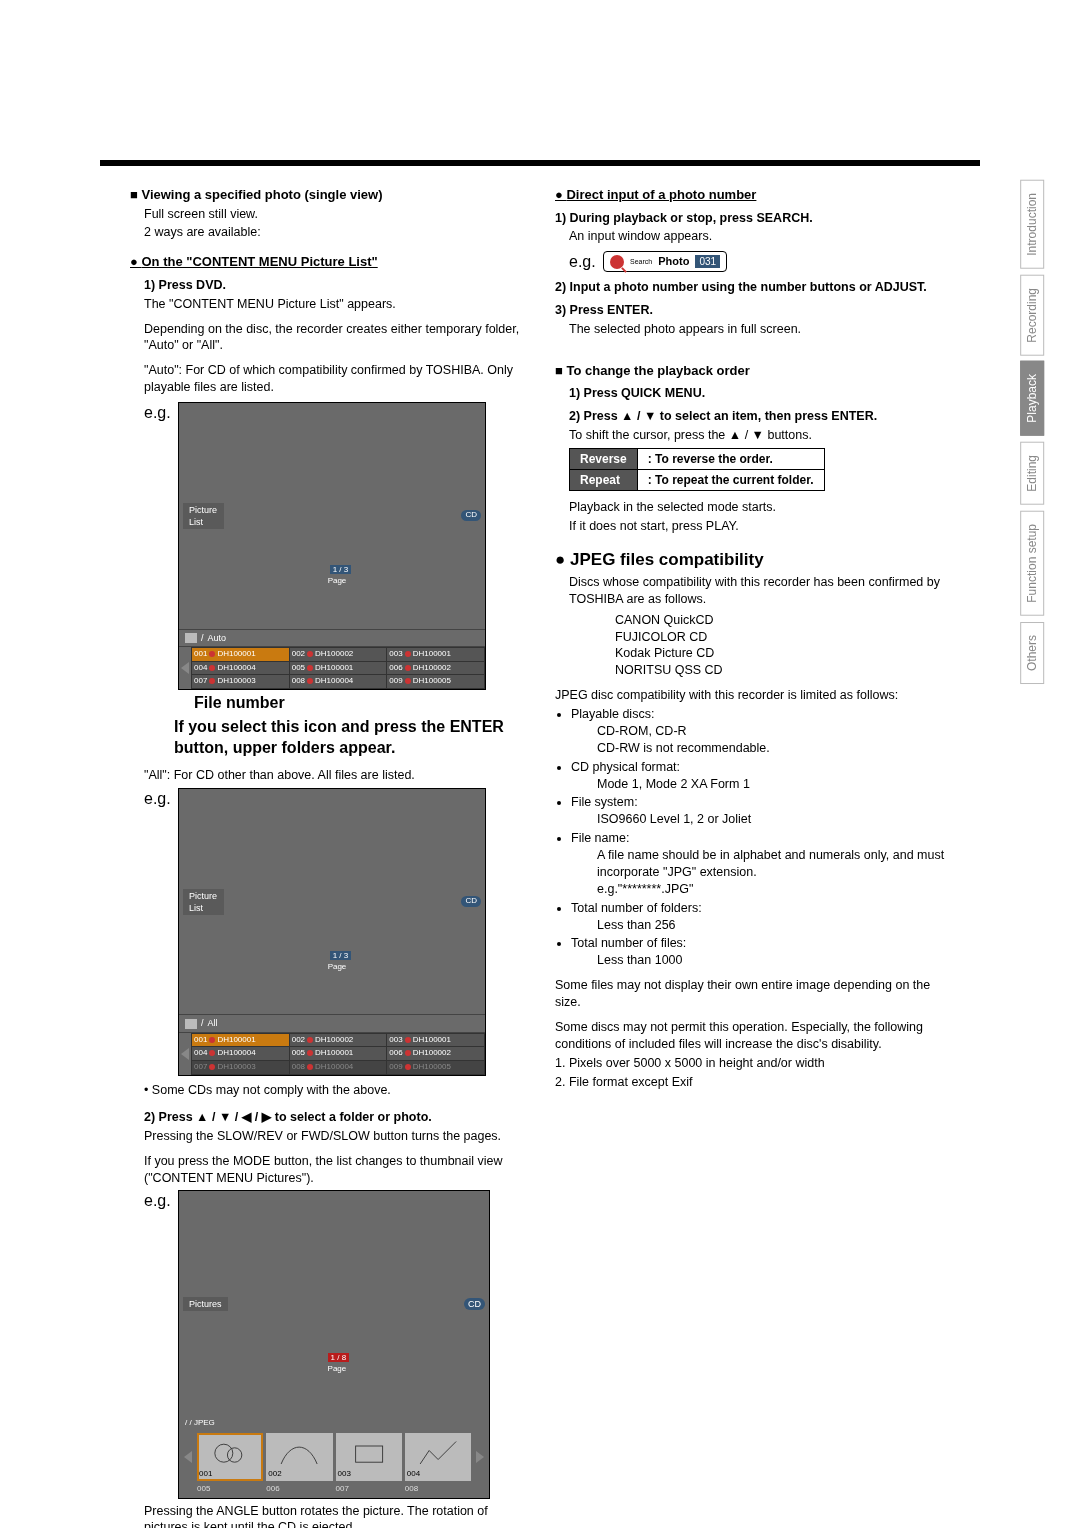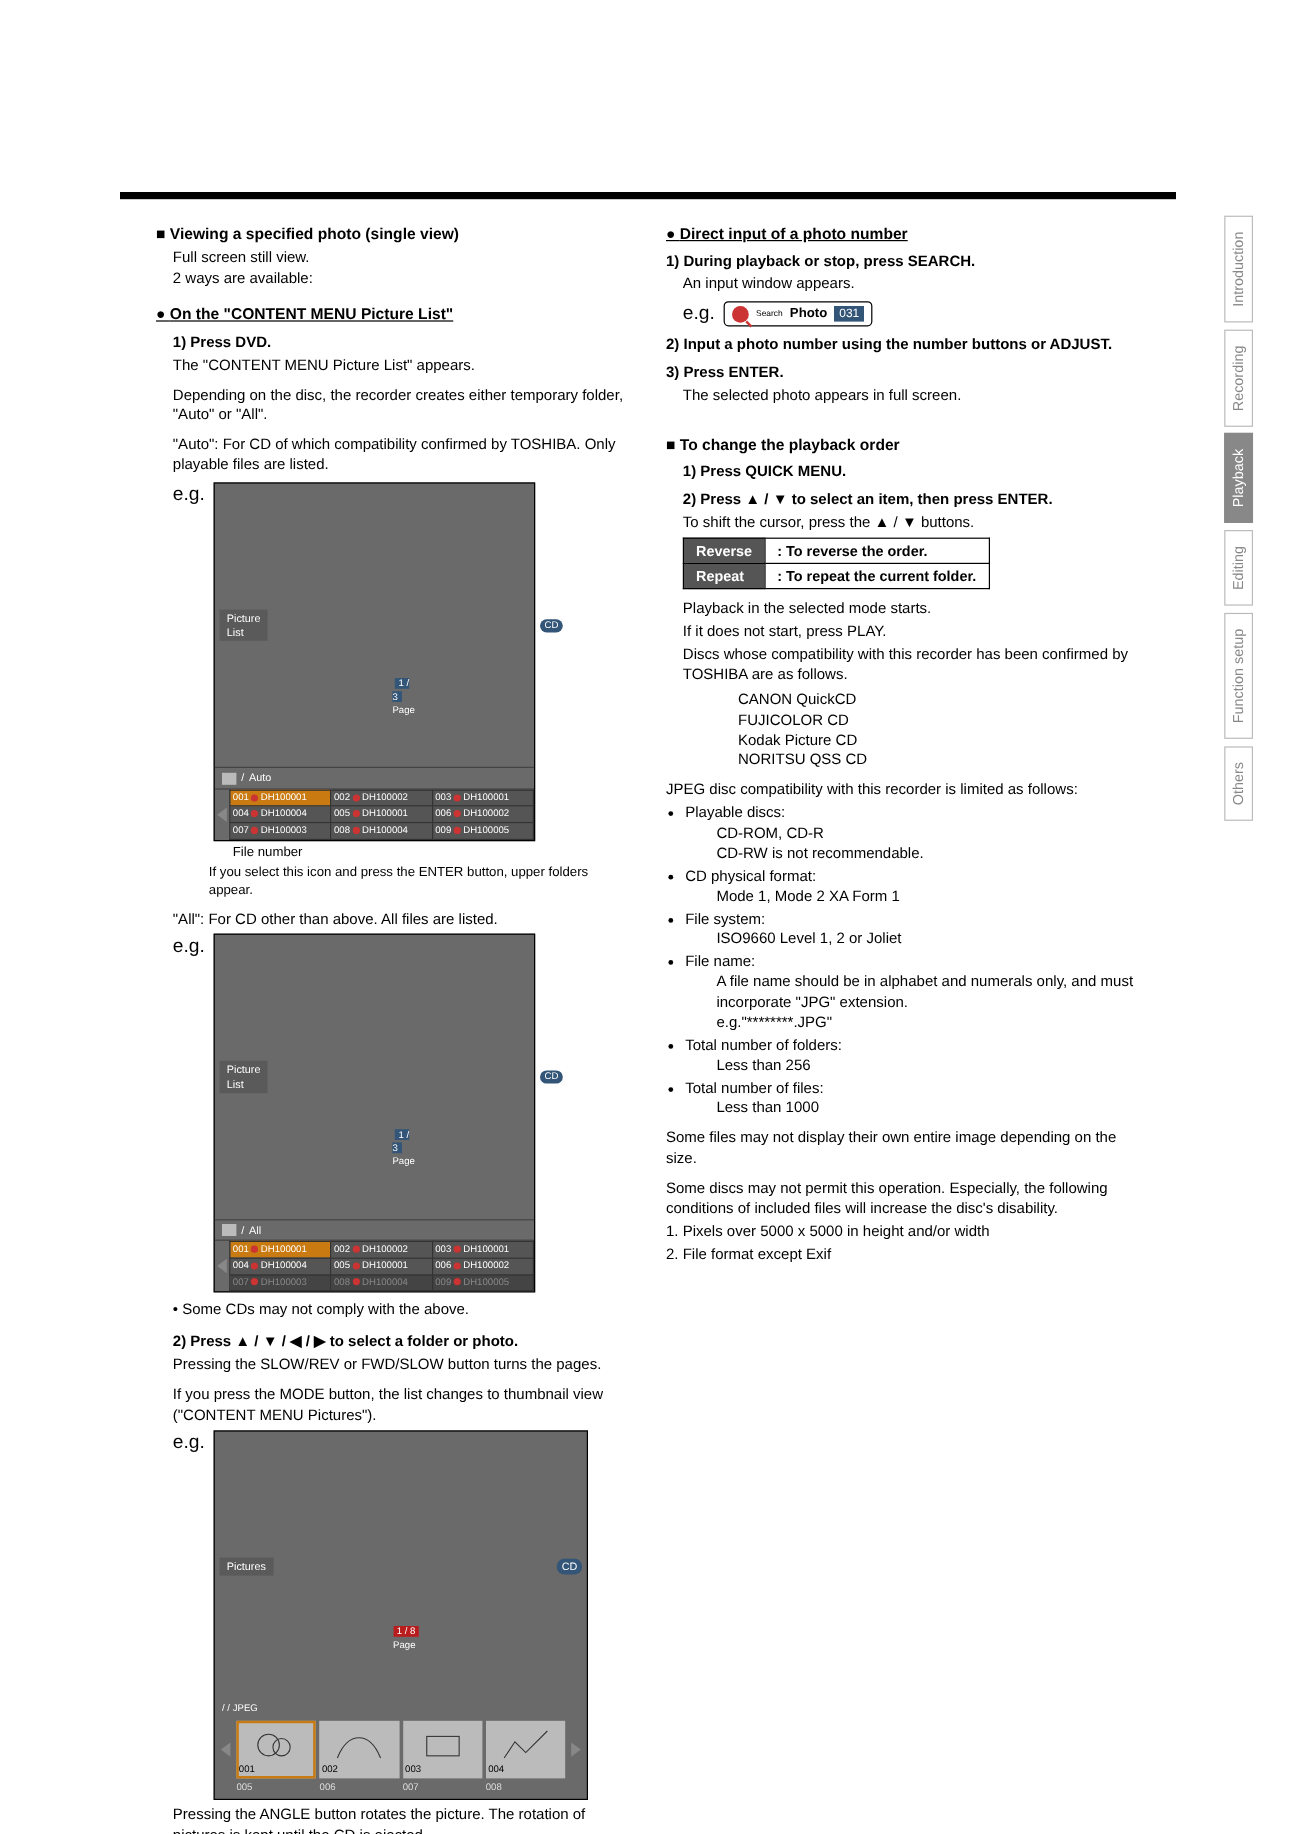--- a/index.html
+++ b/index.html
@@ -36,27 +36,27 @@
   .h-section { font-weight: bold; font-size: 13px; margin-bottom: 2px; }
   .h-section::before { content: "■ "; }
   .h-bullet { font-weight: bold; font-size: 13px; margin-top: 12px; }
   .h-bullet::before { content: "● "; }
   .h-bullet.underline { text-decoration: underline; }
 
   .step { font-weight: bold; margin-top: 6px; font-size: 12.5px; }
   .body { font-size: 12.5px; margin-top: 2px; }
   .indent { padding-left: 14px; }
 
-  .caption { font-weight: normal; font-size: 11px; margin-top: 2px; }
+  .caption { font-weight: bold; font-size: 16px; margin-top: 2px; }
   .eg { font-size: 16px; margin-right: 4px; vertical-align: top; }
 
   
   .piclist {
     display: inline-block;
-    width: 268px;
+    width: 308px;
     background: #6a6a6a;
     color: #fff;
     font-size: 9px;
     border: 1px solid #000;
     vertical-align: top;
   }
   .piclist .plhead {
     display: flex;
     align-items: center;
     padding: 2px 4px;
@@ -337,20 +337,21 @@
           <td>: To reverse the order.</td>
         </tr>
         <tr>
           <td class="inv">Repeat</td>
           <td>: To repeat the current folder.</td>
         </tr>
       </tbody></table>
       <div class="body indent">Playback in the selected mode starts.</div>
       <div class="body indent">If it does not start, press PLAY.</div>
 
+      <div class="compat-h">JPEG files compatibility</div>
       <div class="body indent">Discs whose compatibility with this recorder has been confirmed by TOSHIBA are as follows.</div>
       <div class="subline" style="padding-left:60px; margin-top:4px;">
         <div>CANON QuickCD</div>
         <div>FUJICOLOR CD</div>
         <div>Kodak Picture CD</div>
         <div>NORITSU QSS CD</div>
       </div>
       <div class="body" style="margin-top:8px">JPEG disc compatibility with this recorder is limited as follows:</div>
 
       <ul class="specs">

